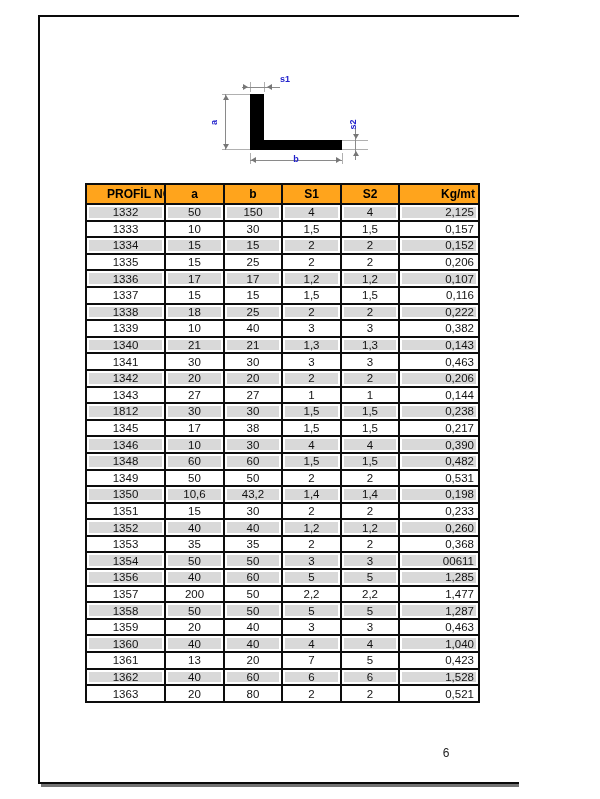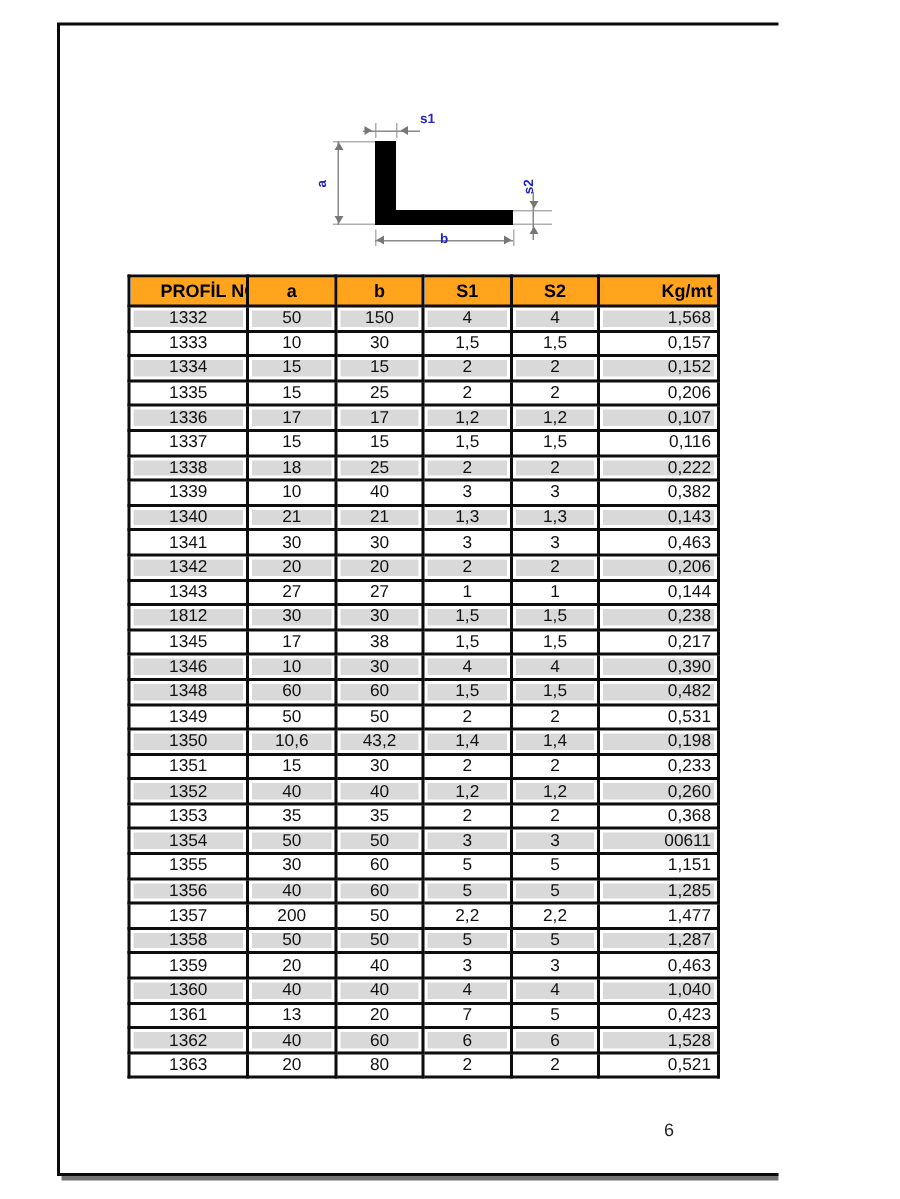--- a/index.html
+++ b/index.html
@@ -157,21 +157,21 @@
           <th class="col-last">Kg/mt</th>
         </tr>
     </thead>
     <tbody>
         <tr class="alt">
           <td>1332</td>
           <td>50</td>
           <td>150</td>
           <td>4</td>
           <td>4</td>
-          <td class="col-last">1,568</td>
+          <td class="col-last">2,125</td>
         </tr>
         <tr>
           <td>1333</td>
           <td>10</td>
           <td>30</td>
           <td>1,5</td>
           <td>1,5</td>
           <td class="col-last">0,157</td>
         </tr>
         <tr class="alt">
@@ -327,28 +327,20 @@
           <td class="col-last">0,368</td>
         </tr>
         <tr class="alt">
           <td>1354</td>
           <td>50</td>
           <td>50</td>
           <td>3</td>
           <td>3</td>
           <td class="col-last">00611</td>
         </tr>
-        <tr>
-          <td>1355</td>
-          <td>30</td>
-          <td>60</td>
-          <td>5</td>
-          <td>5</td>
-          <td class="col-last">1,151</td>
-        </tr>
         <tr class="alt">
           <td>1356</td>
           <td>40</td>
           <td>60</td>
           <td>5</td>
           <td>5</td>
           <td class="col-last">1,285</td>
         </tr>
         <tr>
           <td>1357</td>

